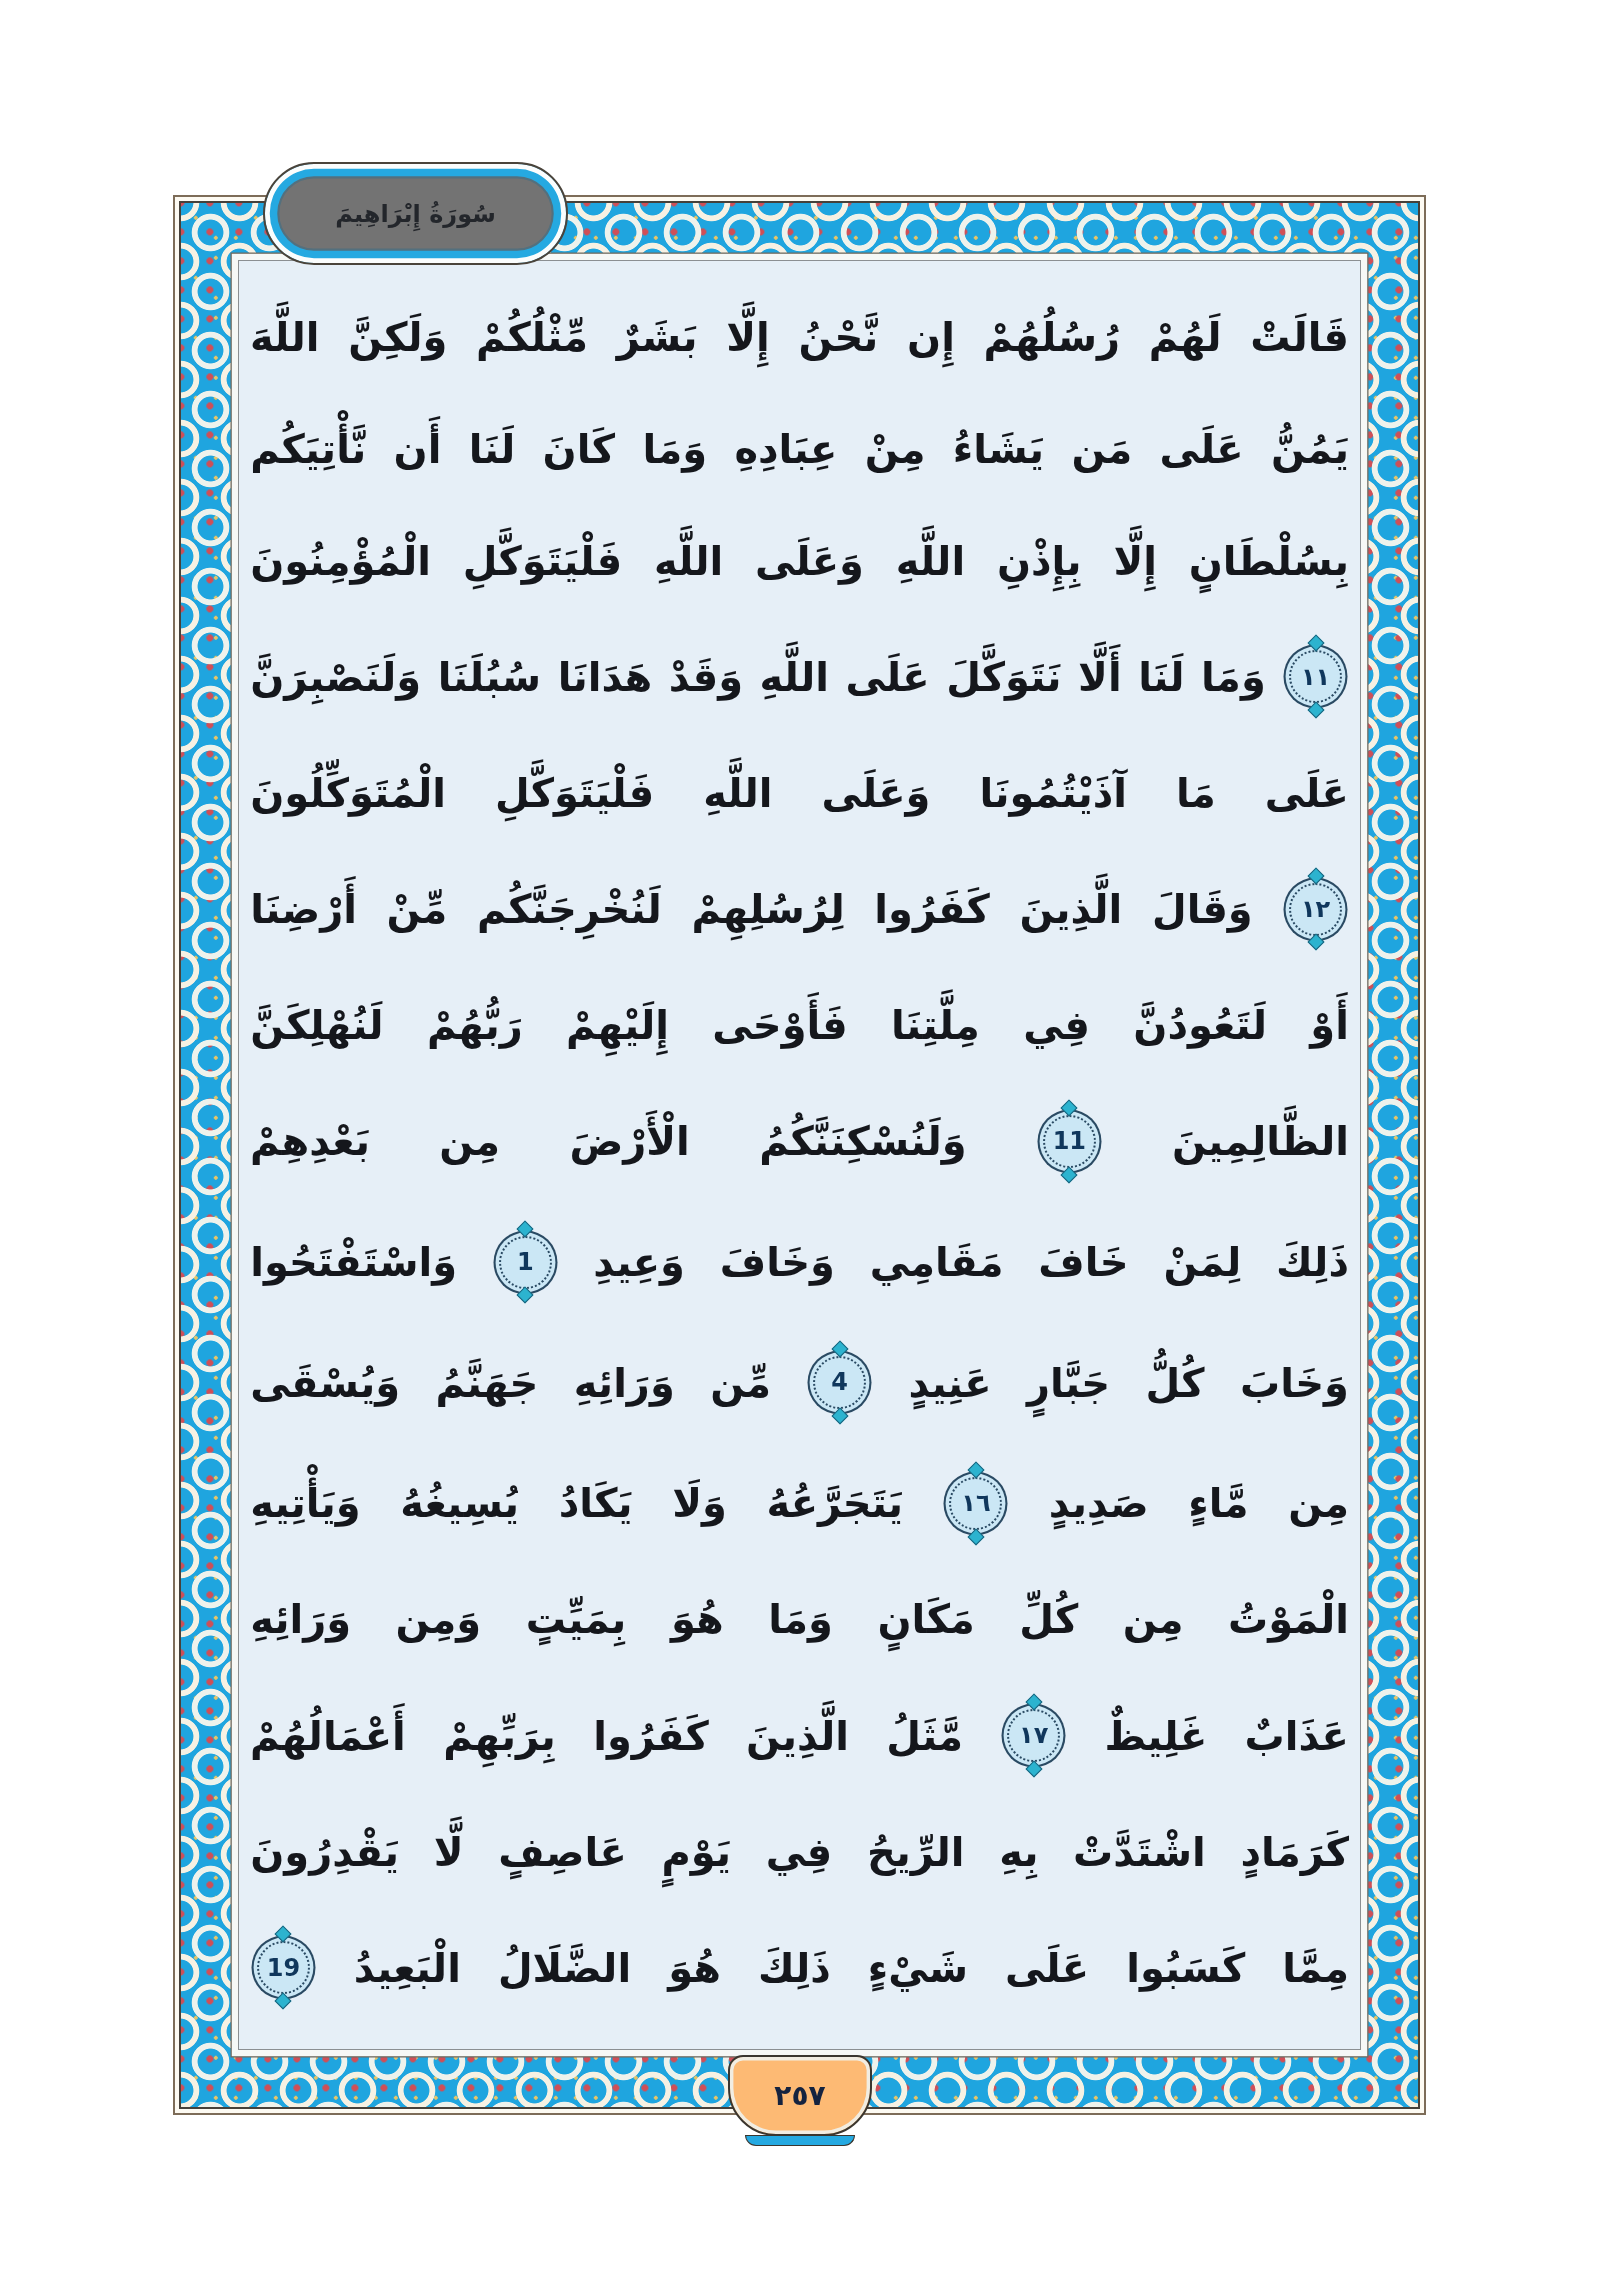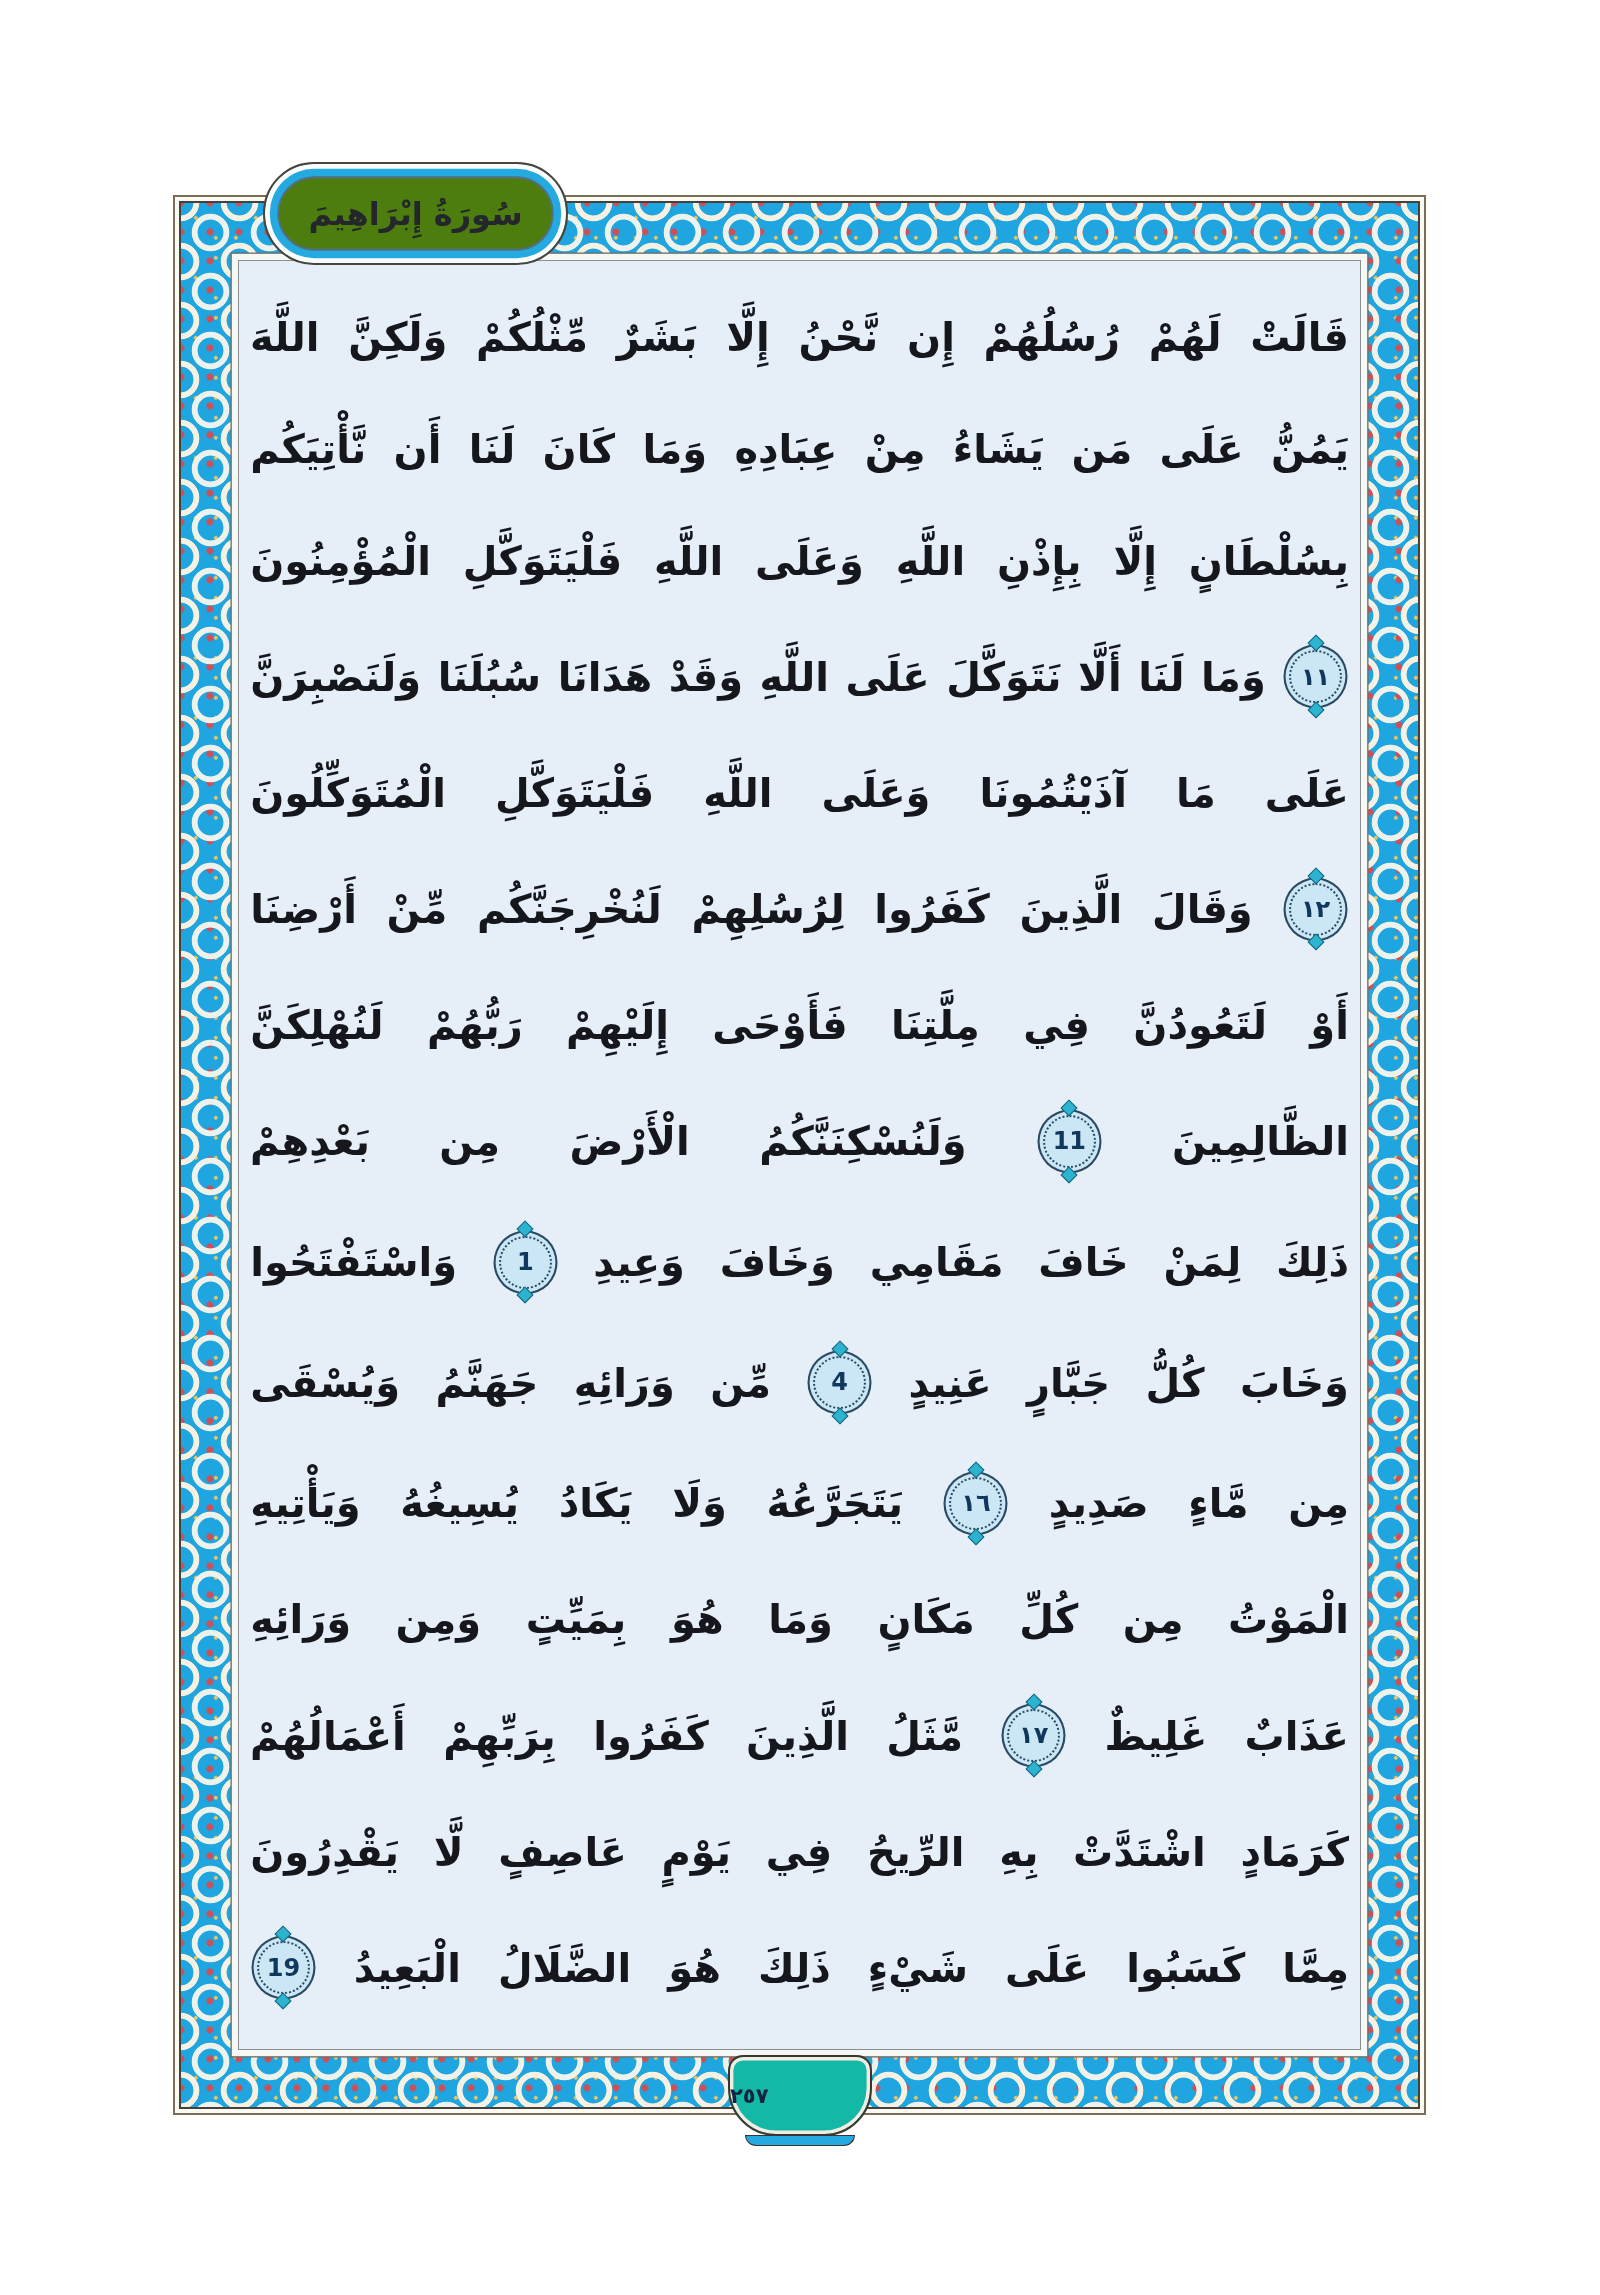--- a/index.html
+++ b/index.html
@@ -57,37 +57,37 @@
     content:"";position:absolute;left:50%;width:10.3px;height:10.3px;
     background:#2cb3cf;border:0.7px solid #19607a;
     transform:translateX(-50%) rotate(45deg);
   }
   .ayah-marker::before{top:-15px;}
   .ayah-marker::after{bottom:-15px;}
 
   
   .cartouche{
     position:absolute;box-sizing:border-box;z-index:5;
-    background:#4d7c0f;
+    background:#737373;
     border:2.1px solid #4a443b;border-radius:51px;
     box-shadow:inset 0 0 0 4.8px #fbfdfd, inset 0 0 0 12.3px #25a9e1, inset 0 0 0 14.4px #53707e;
     display:flex;align-items:center;justify-content:center;
-    font-size:32px;font-weight:bold;color:#23262b;
+    font-size:24px;font-weight:bold;color:#23262b;
   }
   .cartouche.surah{left:88px;top:-35px;width:305px;height:103px;}
   .cartouche.juz{left:780px;top:-35px;width:406px;height:103px;}
 
   
   .pagenum{
     position:absolute;z-index:5;left:553px;top:1858px;width:144px;height:81px;
-    box-sizing:border-box;background:#14b8a6;
+    box-sizing:border-box;background:#fdba74;
     border:2.1px solid #3a362f;border-radius:15px 15px 48px 48px;
     box-shadow:inset 0 0 0 3.4px #f1ede2;
-    display:flex;align-items:center;
-    font-size:21px;font-weight:bold;color:#15233f;
+    display:flex;align-items:center;justify-content:center;
+    font-size:28px;font-weight:bold;color:#15233f;
   }
   .pagenum::after{
     content:"";position:absolute;left:15px;right:15px;bottom:-12.3px;height:9.6px;
     background:#25a9e1;border:1.4px solid #3a362f;border-radius:0 0 27px 27px;
   }
 </style>
 </head>
 <body>
 
 <div class="page">

